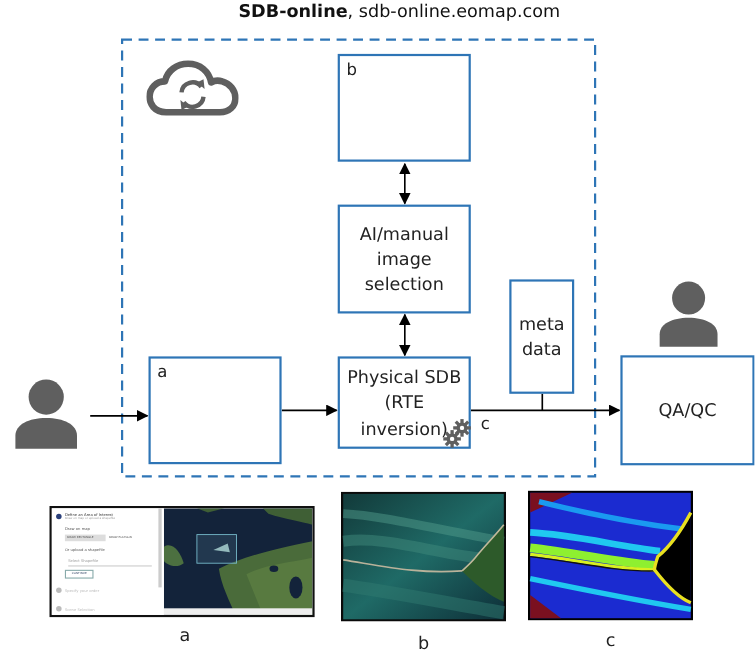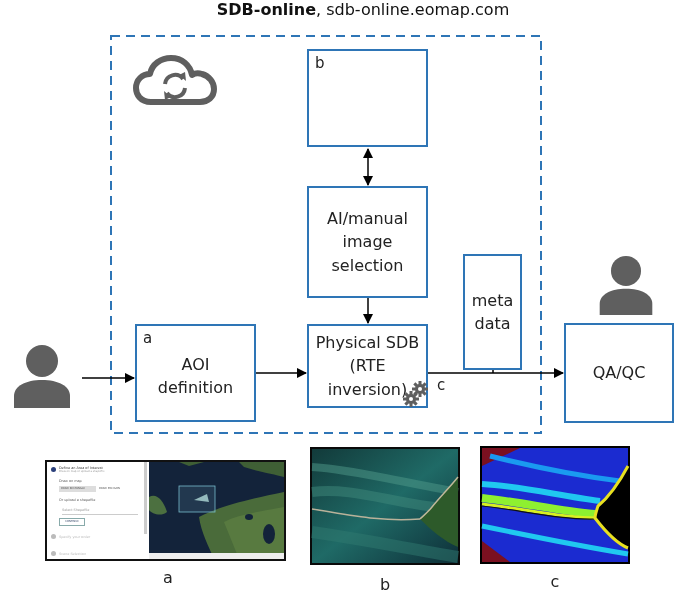--- a/index.html
+++ b/index.html
@@ -48,21 +48,21 @@
   <path d="M32,30 A10,10 0 0 1 50,25" fill="none" stroke="#5f5f5f" stroke-width="4"></path>
   <path d="M46,21 L53,27 L52,18 z" fill="#5f5f5f"></path>
   <path d="M52,34 A10,10 0 0 1 34,39" fill="none" stroke="#5f5f5f" stroke-width="4"></path>
   <path d="M38,43 L31,37 L32,46 z" fill="#5f5f5f"></path>
 </svg>
 
 <div class="box" style="left:307px;top:49px;width:121px;height:98px">
   <span class="corner">b</span>
 </div>
 
-<div class="box" style="left:307px;top:186px;width:121px;height:112px">
+<div class="box" style="left:307px;top:186px;width:121px;height:99px">
   <span class="txt">AI/manual
 image
 selection</span>
 </div>
 
 <div class="box" style="left:307px;top:324px;width:121px;height:84px">
   <span class="txt">Physical SDB
 (RTE
 inversion)</span>
   <svg class="abs" style="right:-4px;bottom:-2px" width="28" height="28" viewBox="0 0 28 28">
@@ -78,30 +78,28 @@
       <rect x="7.5" y="11" width="3" height="16" transform="rotate(45 9 19)"></rect>
       <rect x="7.5" y="11" width="3" height="16" transform="rotate(-45 9 19)"></rect>
     </g>
     <circle cx="18" cy="9" r="2" fill="#fff"></circle>
     <circle cx="9" cy="19" r="2" fill="#fff"></circle>
   </svg>
 </div>
 
 <div class="box" style="left:135px;top:324px;width:121px;height:98px">
   <span class="corner">a</span>
-  <span class="txt" style="margin-top:6px">AOI
-definition</span>
 </div>
 
-<div class="box" style="left:463px;top:254px;width:59px;height:116px">
+<div class="box" style="left:463px;top:254px;width:59px;height:104px">
   <span class="txt">meta
 data</span>
 </div>
 
-<div class="box" style="left:564px;top:323px;width:110px;height:100px">
+<div class="box" style="left:564px;top:323px;width:122px;height:100px">
   <span class="txt">QA/QC</span>
 </div>
 
 <span class="abs clabel" style="left:437px;top:376px">c</span>
 
 <svg class="abs" style="left:12px;top:344px" width="60" height="66" viewBox="0 0 60 66">
   <circle cx="30" cy="17" r="16" fill="#5f5f5f"></circle>
   <path d="M2,64 L2,52 C2,42 14,36 30,36 C46,36 58,42 58,52 L58,64 Z" fill="#5f5f5f"></path>
 </svg>
 <svg class="abs" style="left:593px;top:255px" width="66" height="62" viewBox="0 0 60 66">

